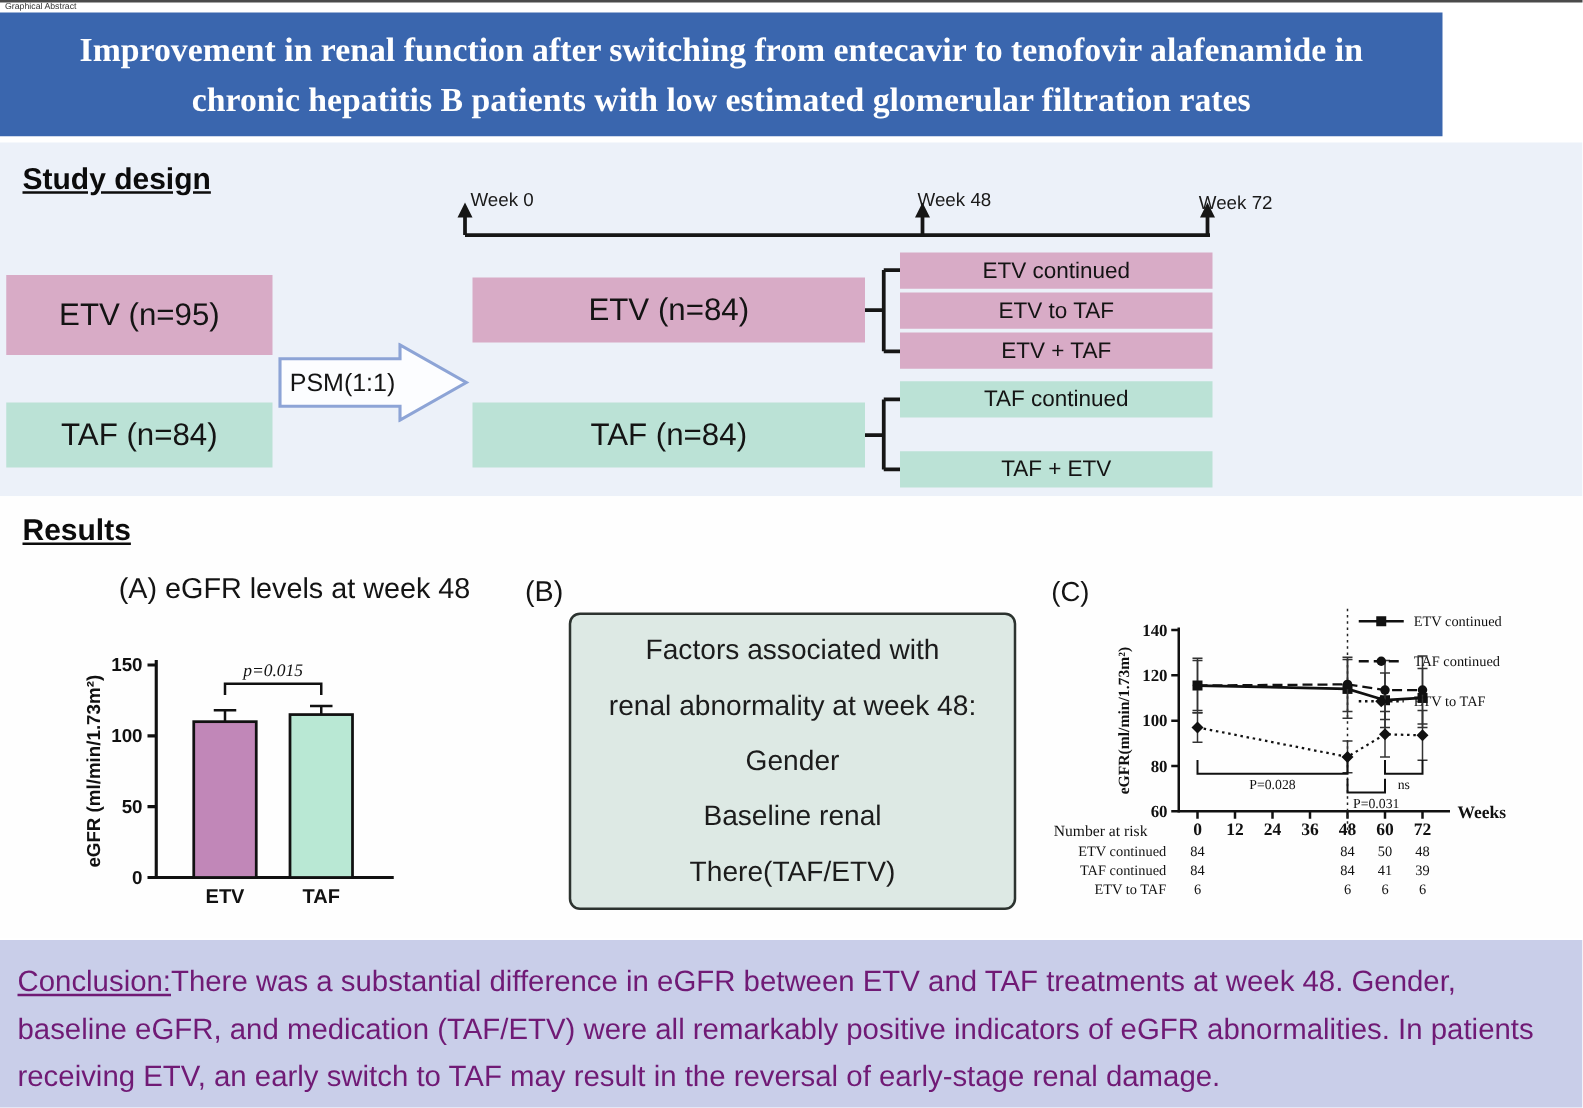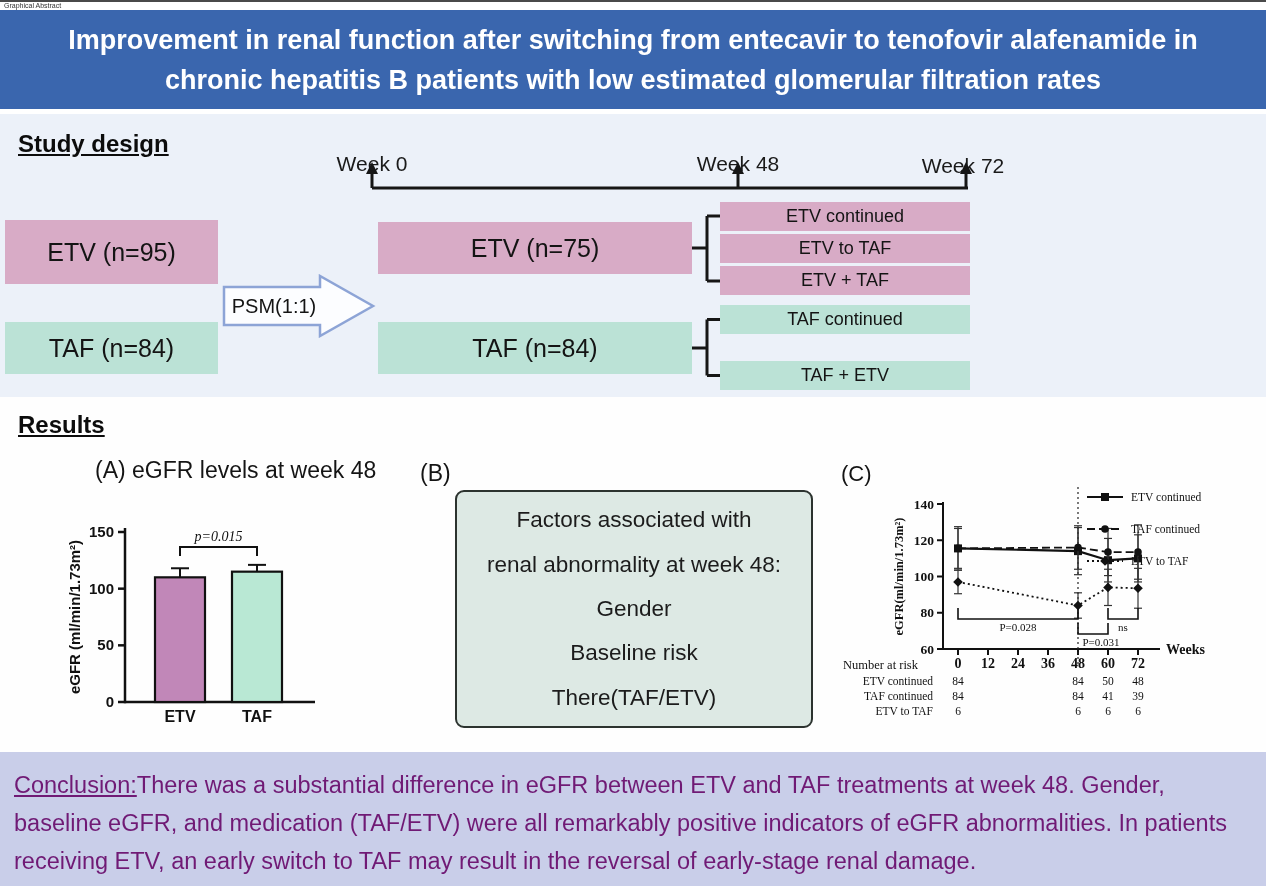--- a/index.html
+++ b/index.html
@@ -5,29 +5,29 @@
   * { margin:0; padding:0; box-sizing:border-box; }
   body {
     font-family:"Liberation Sans", sans-serif;
     background:#ffffff; color:#111;
     width:1266px; height:886px; overflow:hidden; position:relative;
     border-top:2px solid #4a4a4a;
   }
   .ga-label { position:absolute; left:4px; top:0px; font-size:7px; color:#333; letter-spacing:0; }
   
   .banner {
-    position:absolute; left:0; top:8px; width:1266px; height:99px;
-    display:flex; flex-direction:column; justify-content:center; align-items:center;
+    position:absolute; left:0; top:8px; width:1154px; height:99px;
+    display:flex; flex-direction:column; justify-content:center; align-items:center;font-family:Liberation Serif, serif;
   }
   .banner .t-line { color:#fff; font-weight:bold; font-size:27px; line-height:40px; text-align:center; }
   
   .study { position:absolute; left:0; top:112px; width:1266px; height:283px; }
   .section-heading { font-size:24px; font-weight:bold; text-decoration:underline; color:#0c0c0c; }
   .study .section-heading { position:absolute; left:18px; top:16px; }
-  .week-label { position:absolute; font-size:21px; color:#1a1a1a; width:110px; text-align:center; }
+  .week-label { position:absolute; font-size:15px; color:#1a1a1a; width:110px; text-align:right; }
   .sd-box { position:absolute; display:flex; align-items:center; justify-content:center; color:#141414; }
   .sd-big { font-size:25px; }
   .sd-small { font-size:18px; height:29px; width:250px; left:720px; }
   .overlay-svg { position:absolute; left:0; top:0; }
   .psm-arrow { position:absolute; left:222px; top:160px; }
   
   .results { position:absolute; left:0; top:395px; width:1266px; height:353px; background:#fefefe; }
   .results .section-heading { position:absolute; left:18px; top:14px; }
   .panel-label { position:absolute; font-size:23px; color:#141414; }
   .panel-b-box {
@@ -84,21 +84,21 @@
   <div class="sd-box sd-big box-teal" style="left: 5px; top: 208px; width: 213px; height: 52px; background: rgb(187, 226, 214);">
       <span>TAF (n=84)</span>
     </div>
 
   <svg class="psm-arrow" width="155" height="64">
     <polygon points="2,13 98,13 98,2 151,32 98,62 98,51 2,51" fill="#fcfdff" stroke="#8da4d6" stroke-width="2.5"></polygon>
     <text x="52" y="39" text-anchor="middle" font-size="20" fill="#141414" font-family="Liberation Sans, sans-serif">PSM(1:1)</text>
   </svg>
 
   <div class="sd-box sd-big box-pink" style="left: 378px; top: 108px; width: 314px; height: 52px; background: rgb(216, 171, 198);">
-      <span>ETV (n=75)</span>
+      <span>ETV (n=84)</span>
     </div>
   <div class="sd-box sd-big box-teal" style="left: 378px; top: 208px; width: 314px; height: 52px; background: rgb(187, 226, 214);">
       <span>TAF (n=84)</span>
     </div>
 
   <div class="sd-box sd-small box-pink" style="top: 88px; background: rgb(216, 171, 198);">
       <span>ETV continued</span>
     </div>
   <div class="sd-box sd-small box-pink" style="top: 120px; background: rgb(216, 171, 198);">
       <span>ETV to TAF</span>
@@ -140,21 +140,21 @@
       <text x="197" y="225" fill="#111" text-anchor="middle" font-size="16" font-weight="bold" font-family="Liberation Sans, sans-serif">TAF</text>
       <path d="M 120 59 V 50 H 197 V 59" fill="none" stroke="#111" stroke-width="2"></path>
       <text x="158.5" y="44" fill="#111" text-anchor="middle" font-size="14" font-style="italic" font-family="Liberation Serif, serif">p=0.015</text>
     </svg>
 
   <div class="panel-label" style="left:420px; top:63px;">(B)</div>
   <div class="panel-b-box" style="background: rgb(221, 233, 228);">
     <div class="b-line">Factors associated with</div>
     <div class="b-line">renal abnormality at week 48:</div>
     <div class="b-line">Gender</div>
-    <div class="b-line">Baseline risk</div>
+    <div class="b-line">Baseline renal</div>
     <div class="b-line">There(TAF/ETV)</div>
   </div>
 
   <div class="panel-label" style="left:841px; top:64px; font-size:22px;">(C)</div>
   <svg id="panelC-svg" class="chart-svg" style="left:835px; top:75px;" width="431" height="252">
       <line x1="108" y1="30" x2="108" y2="178" stroke="#111" stroke-width="2"></line>
       <line x1="108" y1="177" x2="325" y2="177" stroke="#111" stroke-width="2"></line>
       <line x1="102" y1="177" x2="108" y2="177" stroke="#111" stroke-width="2"></line>
       <text x="99" y="181.5" fill="#111" text-anchor="end" font-size="13.5" font-weight="bold" font-family="Liberation Serif, serif">60</text>
       <line x1="102" y1="140.75" x2="108" y2="140.75" stroke="#111" stroke-width="2"></line>

